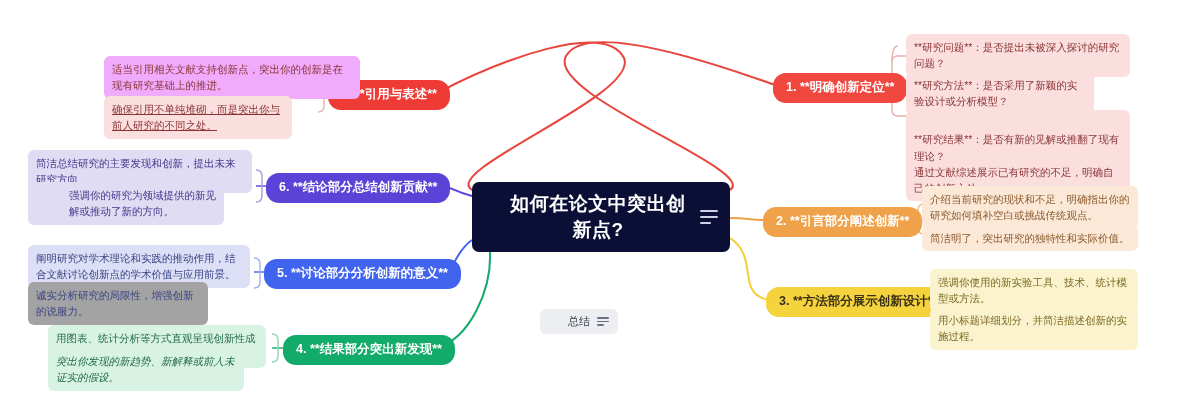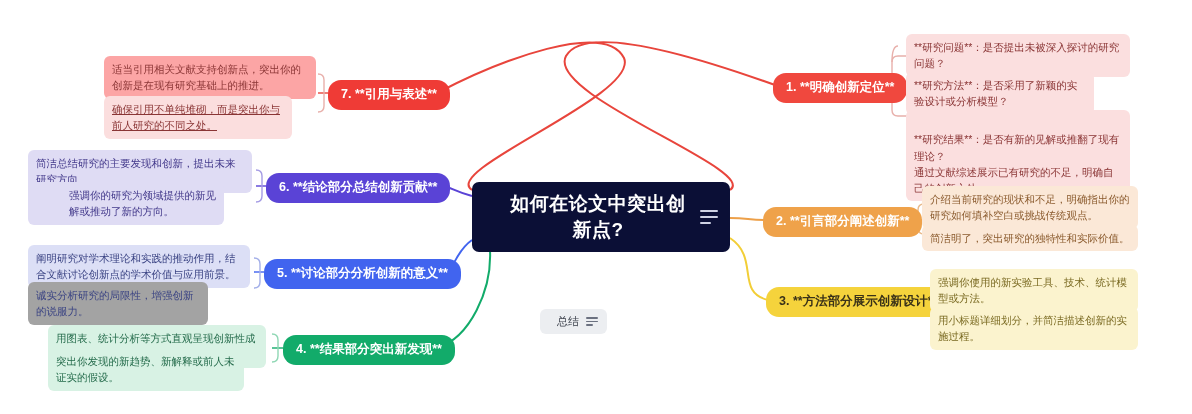--- a/index.html
+++ b/index.html
@@ -73,21 +73,21 @@
     line-height:1.55;
     padding:5px 8px;
     font-weight:400;
   }
   
   .summary{
     background:#eceef1;
     color:#3a3f4a;
     border-radius:6px;
     font-size:11px;
-    padding:5px 9px 5px 17px;
+    padding:5px 9px 5px 28px;
     display:flex;
     align-items:center;
     gap:7px;
   }
   .summary-icon{
     display:flex;flex-direction:column;gap:2px;width:12px;
   }
   .summary-icon i{display:block;height:1.5px;background:#6b7180;border-radius:1px;}
   .summary-icon i:nth-child(1){width:12px;}
   .summary-icon i:nth-child(2){width:12px;}
@@ -189,21 +189,21 @@
   <div class="node leaf" style="left:930px;top:307px;width:208px;background:#fbf3ce;color:#7a6a22;">
     <span>用小标题详细划分，并简洁描述创新的实施过程。</span>
   </div>
 
   <div class="node branch" style="left:283px;top:335px;background:#12ab6a;color:#ffffff;">
     <span>4. **结果部分突出新发现**</span>
   </div>
   <div class="node leaf" style="left:48px;top:325px;width:218px;background:#d8f2e4;color:#246b4b;">
     <span>用图表、统计分析等方式直观呈现创新性成果。</span>
   </div>
-  <div class="node leaf" style="left:48px;top:348px;width:196px;background:#d8f2e4;color:#246b4b;">
+  <div class="node leaf" style="left:48px;top:348px;width:196px;background:#d8f2e4;color:#246b4b;font-style:italic;">
     <span>突出你发现的新趋势、新解释或前人未证实的假设。</span>
   </div>
 
   <div class="node branch" style="left:264px;top:259px;background:#4164ef;color:#ffffff;">
     <span>5. **讨论部分分析创新的意义**</span>
   </div>
   <div class="node leaf" style="left:28px;top:245px;width:222px;background:#dcdff6;color:#3a4383;">
     <span>阐明研究对学术理论和实践的推动作用，结合文献讨论创新点的学术价值与应用前景。</span>
   </div>
   <div class="node leaf" style="left:28px;top:282px;width:180px;background:#a3a3a3;color:#3a4383;">
@@ -216,20 +216,20 @@
   <div class="node leaf" style="left:28px;top:150px;width:224px;background:#dfdcf4;color:#42388a;">
     <span>简洁总结研究的主要发现和创新，提出未来研究方向。</span>
   </div>
   <div class="node leaf" style="left:28px;top:182px;width:196px;background:#dfdcf4;color:#42388a;padding-left:41px;">
     <span>强调你的研究为领域提供的新见解或推动了新的方向。</span>
   </div>
 
   <div class="node branch" style="left:328px;top:80px;background:#ef3b36;color:#ffffff;">
     <span>7. **引用与表述**</span>
   </div>
-  <div class="node leaf" style="left:104px;top:56px;width:212px;background:#fca5a5;color:#8a3535;">
+  <div class="node leaf" style="left:104px;top:56px;width:256px;background:#f0abfc;color:#8a3535;">
     <span>适当引用相关文献支持创新点，突出你的创新是在现有研究基础上的推进。</span>
   </div>
   <div class="node leaf" style="left:104px;top:96px;width:188px;background:#fbdede;color:#8a3535;text-decoration:underline;">
     <span>确保引用不单纯堆砌，而是突出你与前人研究的不同之处。</span>
   </div>
 
 </div>
 
 </body></html>

